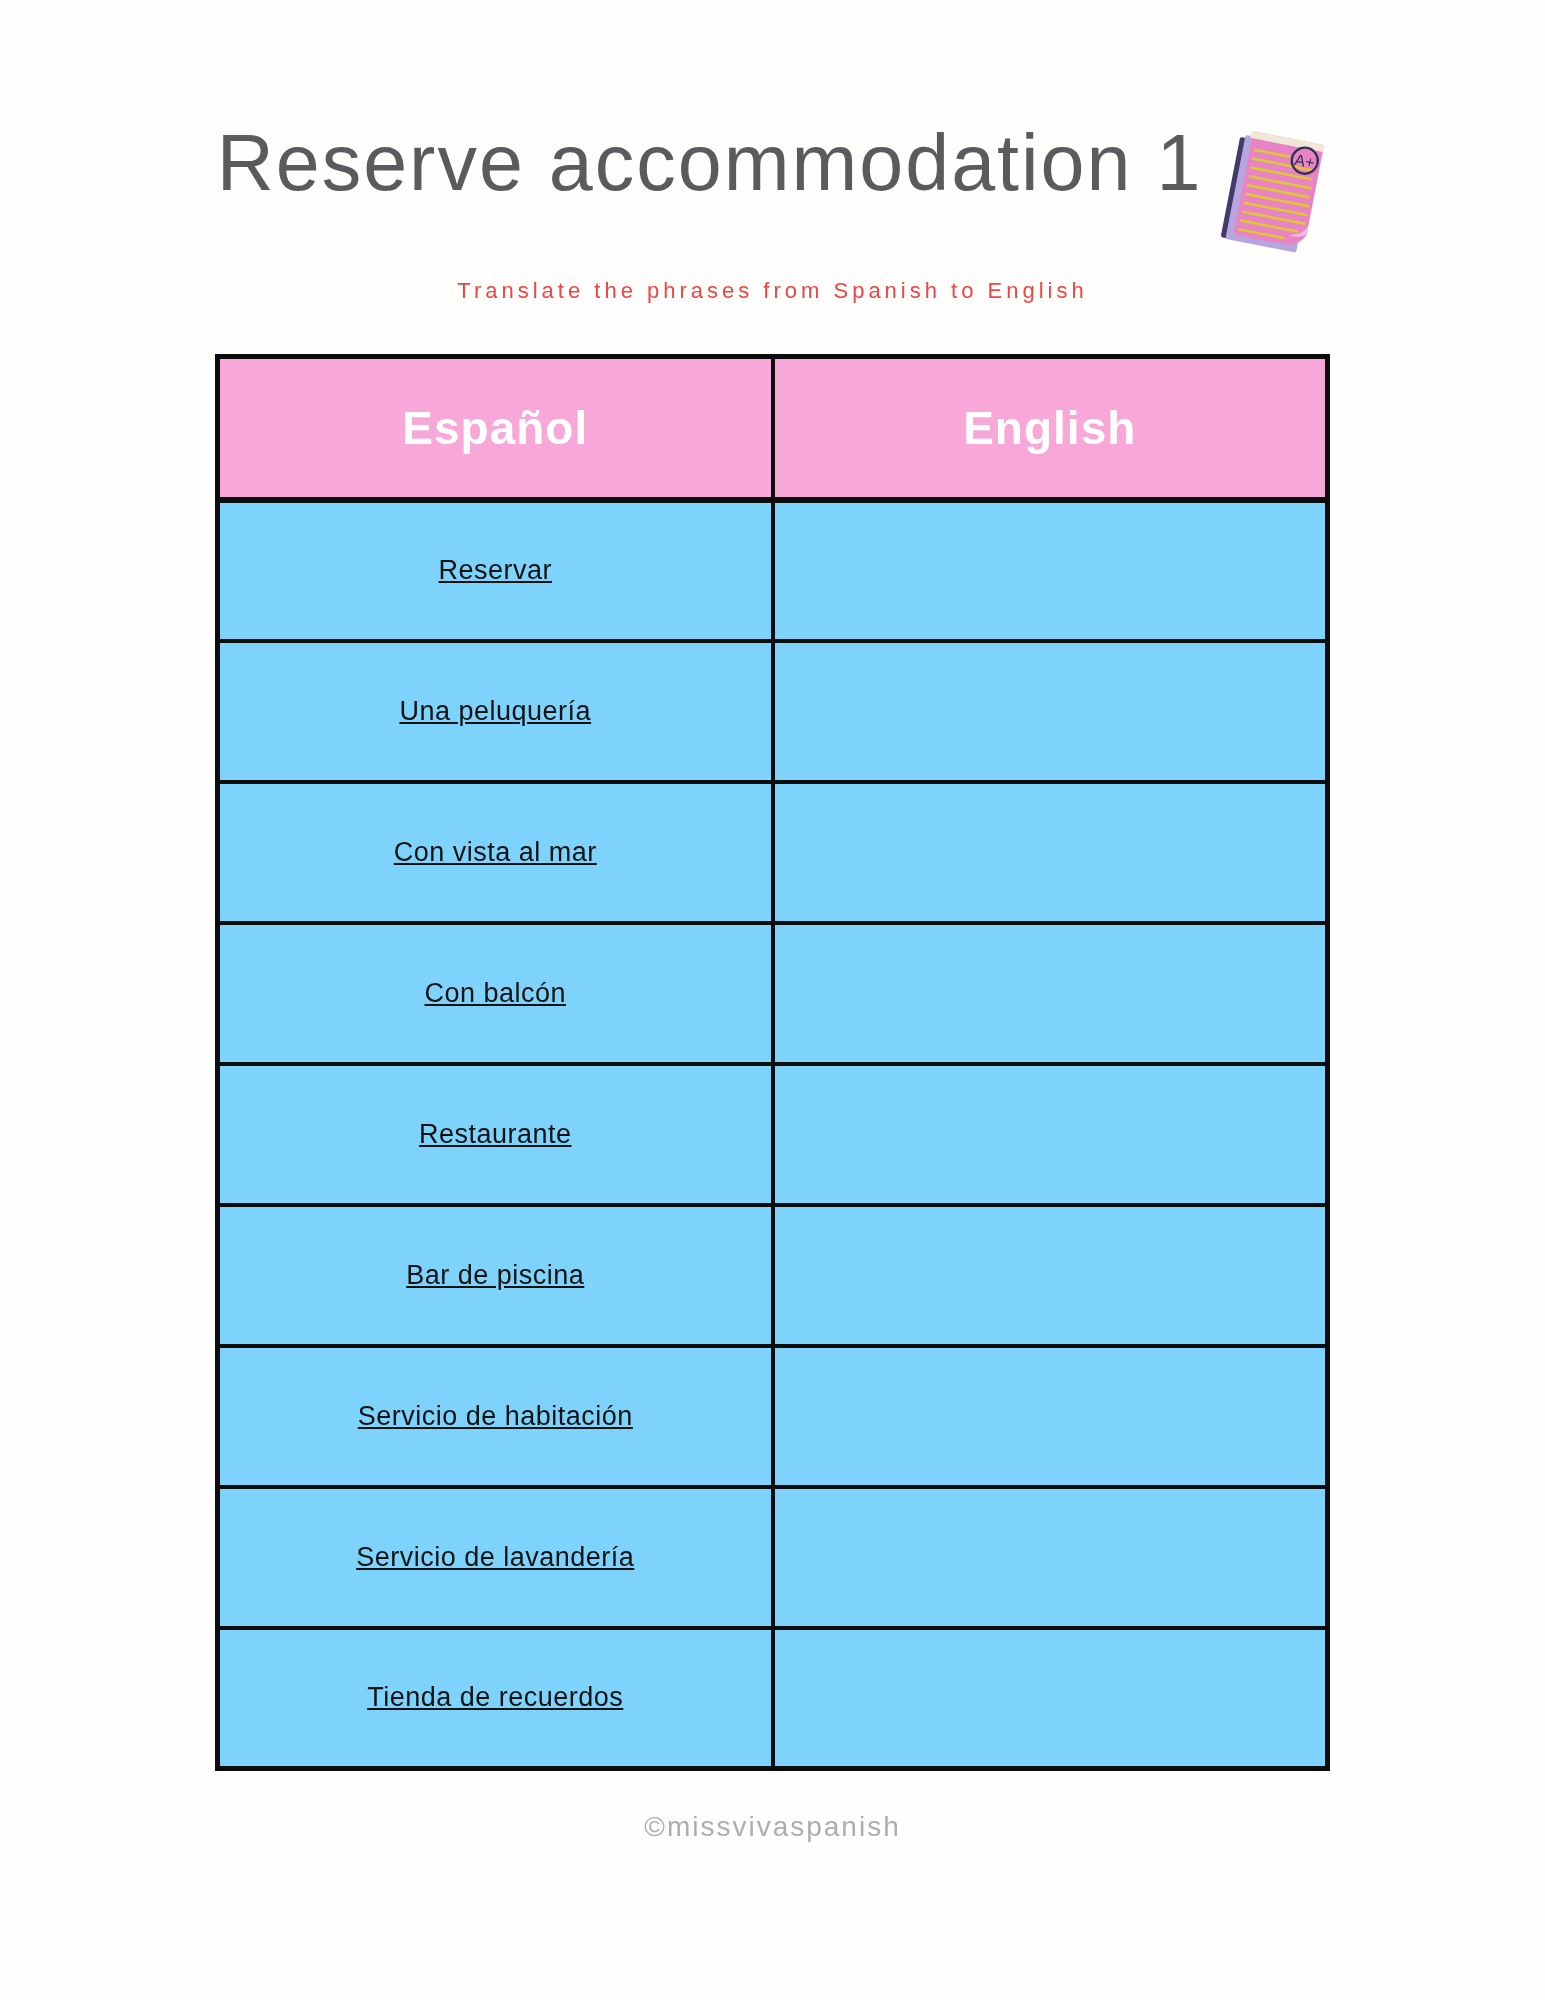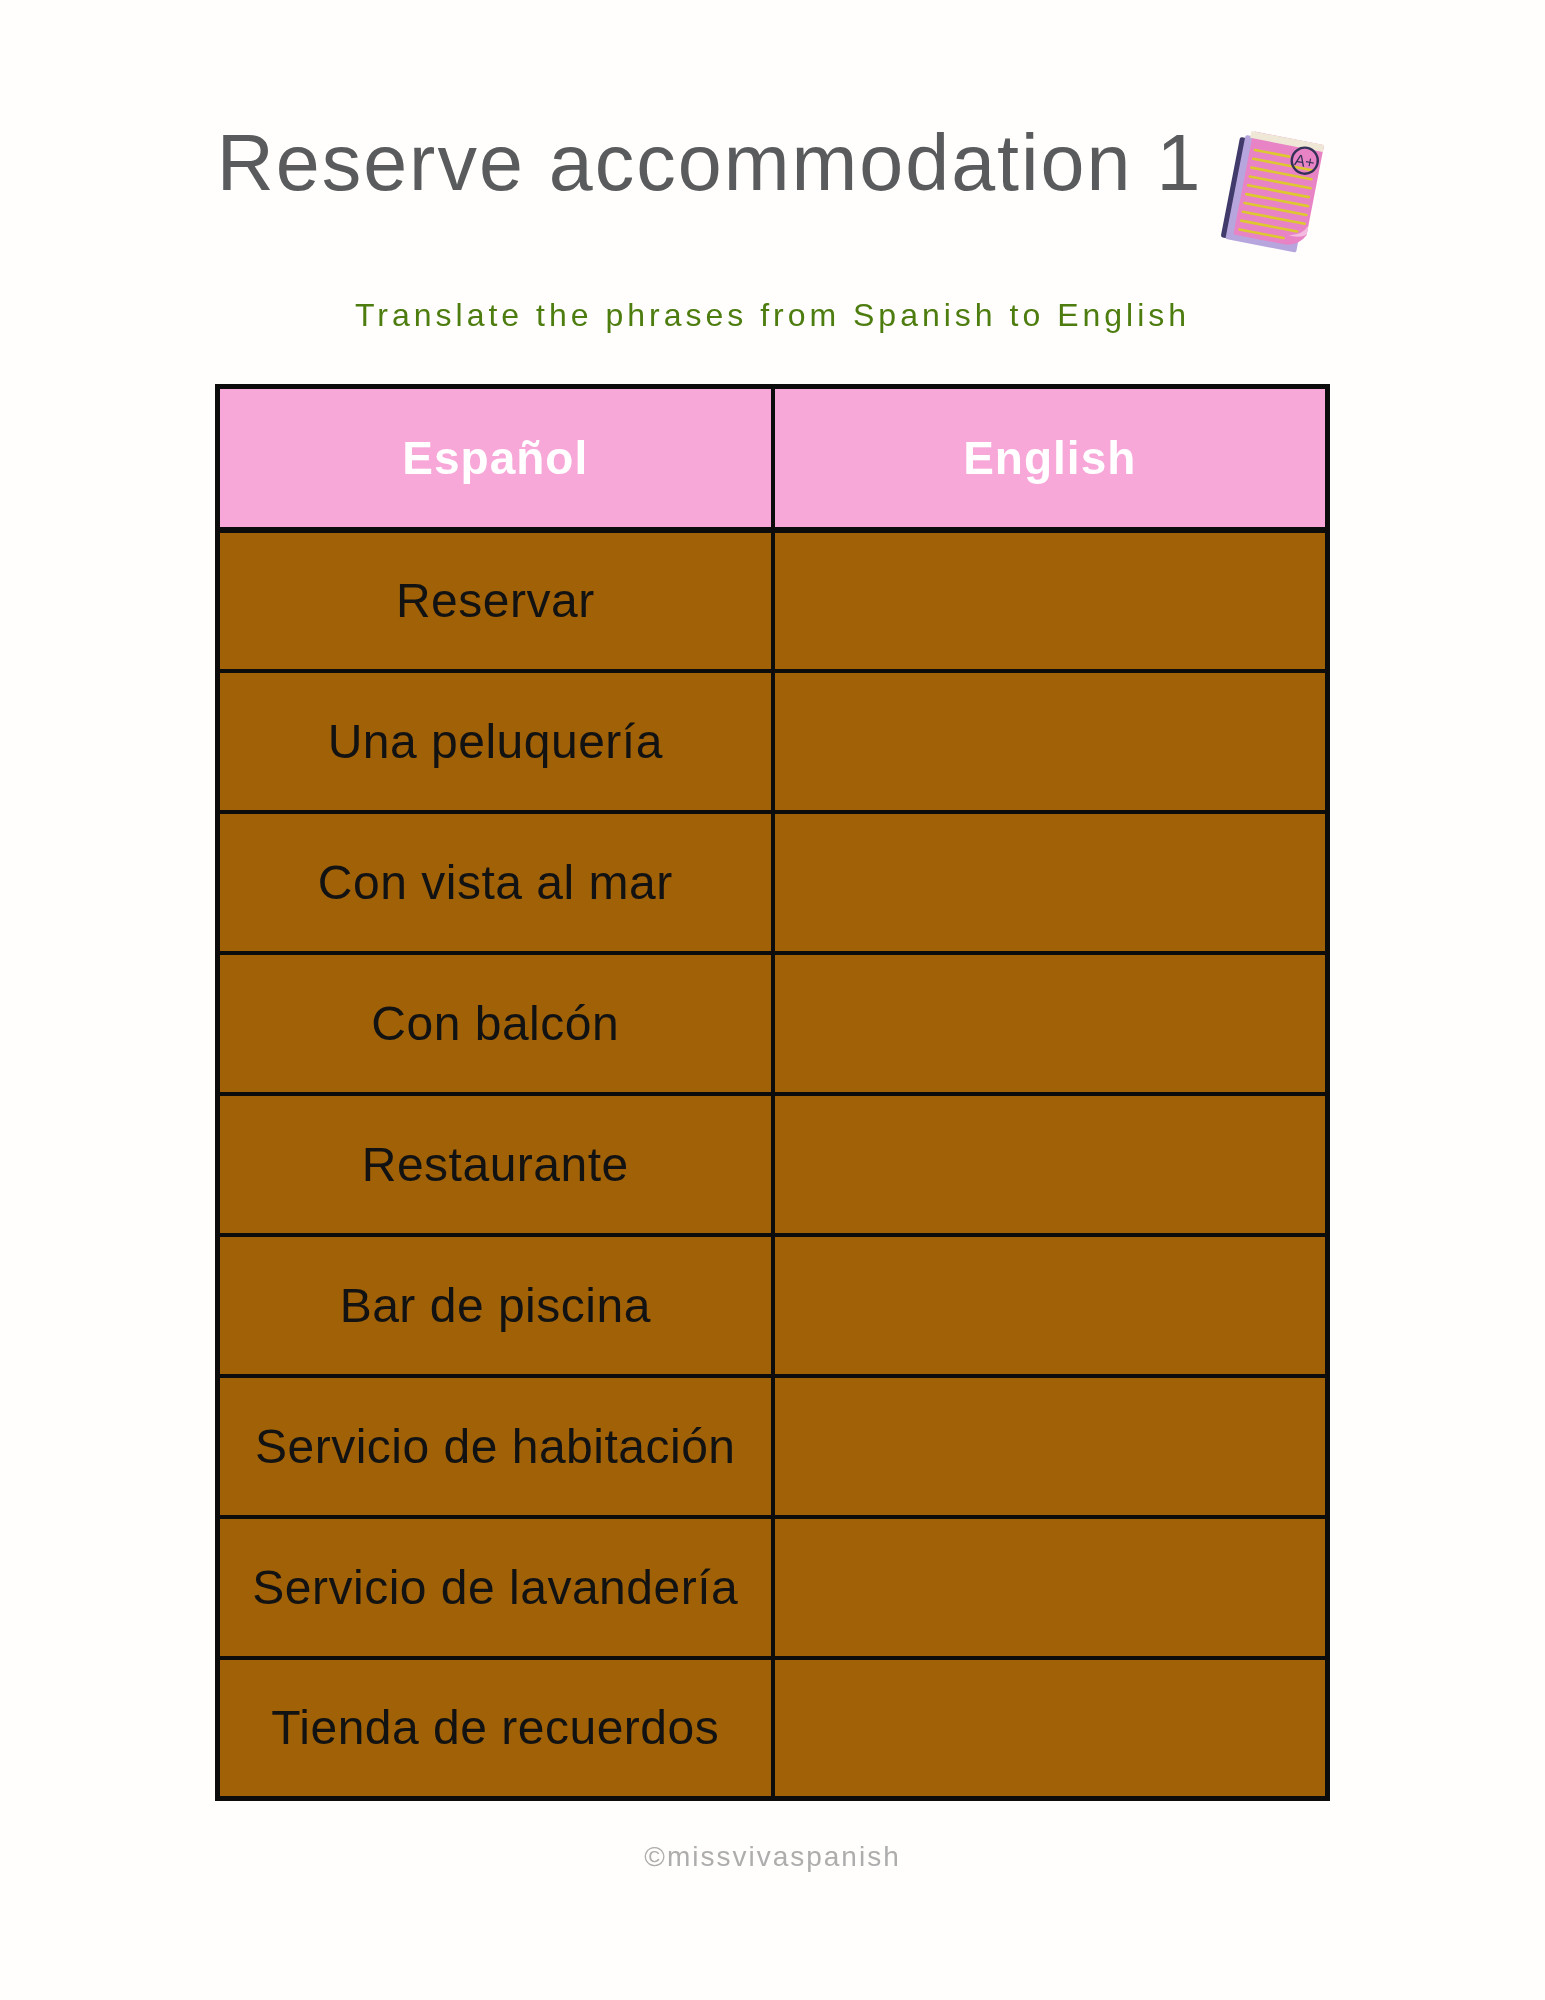--- a/index.html
+++ b/index.html
@@ -21,44 +21,45 @@
   .header{padding-top:116px;text-align:center;}
   .title-line{
     display:flex;align-items:flex-start;justify-content:center;gap:14px;
   }
   .page-title{
     font-size:79px;font-weight:400;letter-spacing:2px;
     color:var(--title-text);line-height:1.18;white-space:nowrap;
   }
   .notepad{width:112px;height:138px;margin-top:8px;flex:0 0 auto;}
   .subtitle{
-    margin-top:35px;font-size:32px;letter-spacing:4px;
-    color:#4d7c0f;font-weight:400;
+    margin-top:16px;font-size:22px;letter-spacing:4px;
+    color:#ef4444;font-weight:400;
   }
   table.worksheet{
     width:1115px;margin:50px auto 0 auto;
     border-collapse:collapse;table-layout:fixed;
     border:5px solid var(--border);
   }
   table.worksheet th,table.worksheet td{
     border:4px solid var(--border);
     text-align:center;vertical-align:middle;
     width:50%;
   }
   table.worksheet th{
     height:143px;
     background:var(--header-fill);
     color:#ffffff;font-size:46px;font-weight:700;letter-spacing:1px;
     border-bottom:6px solid var(--border);
   }
   table.worksheet td{
     height:141px;
-    background:#a16207;
-    font-size:48px;font-weight:400;letter-spacing:0.5px;
+    background:#7dd3fc;
+    font-size:27px;font-weight:400;letter-spacing:0.5px;
     color:var(--body-text);
+    text-decoration:underline;
   }
   .footer{
     text-align:center;margin-top:40px;
     font-size:28px;letter-spacing:2px;color:var(--footer-text);
   }
 </style>
 </head>
 <body>
 
 <div class="page">

